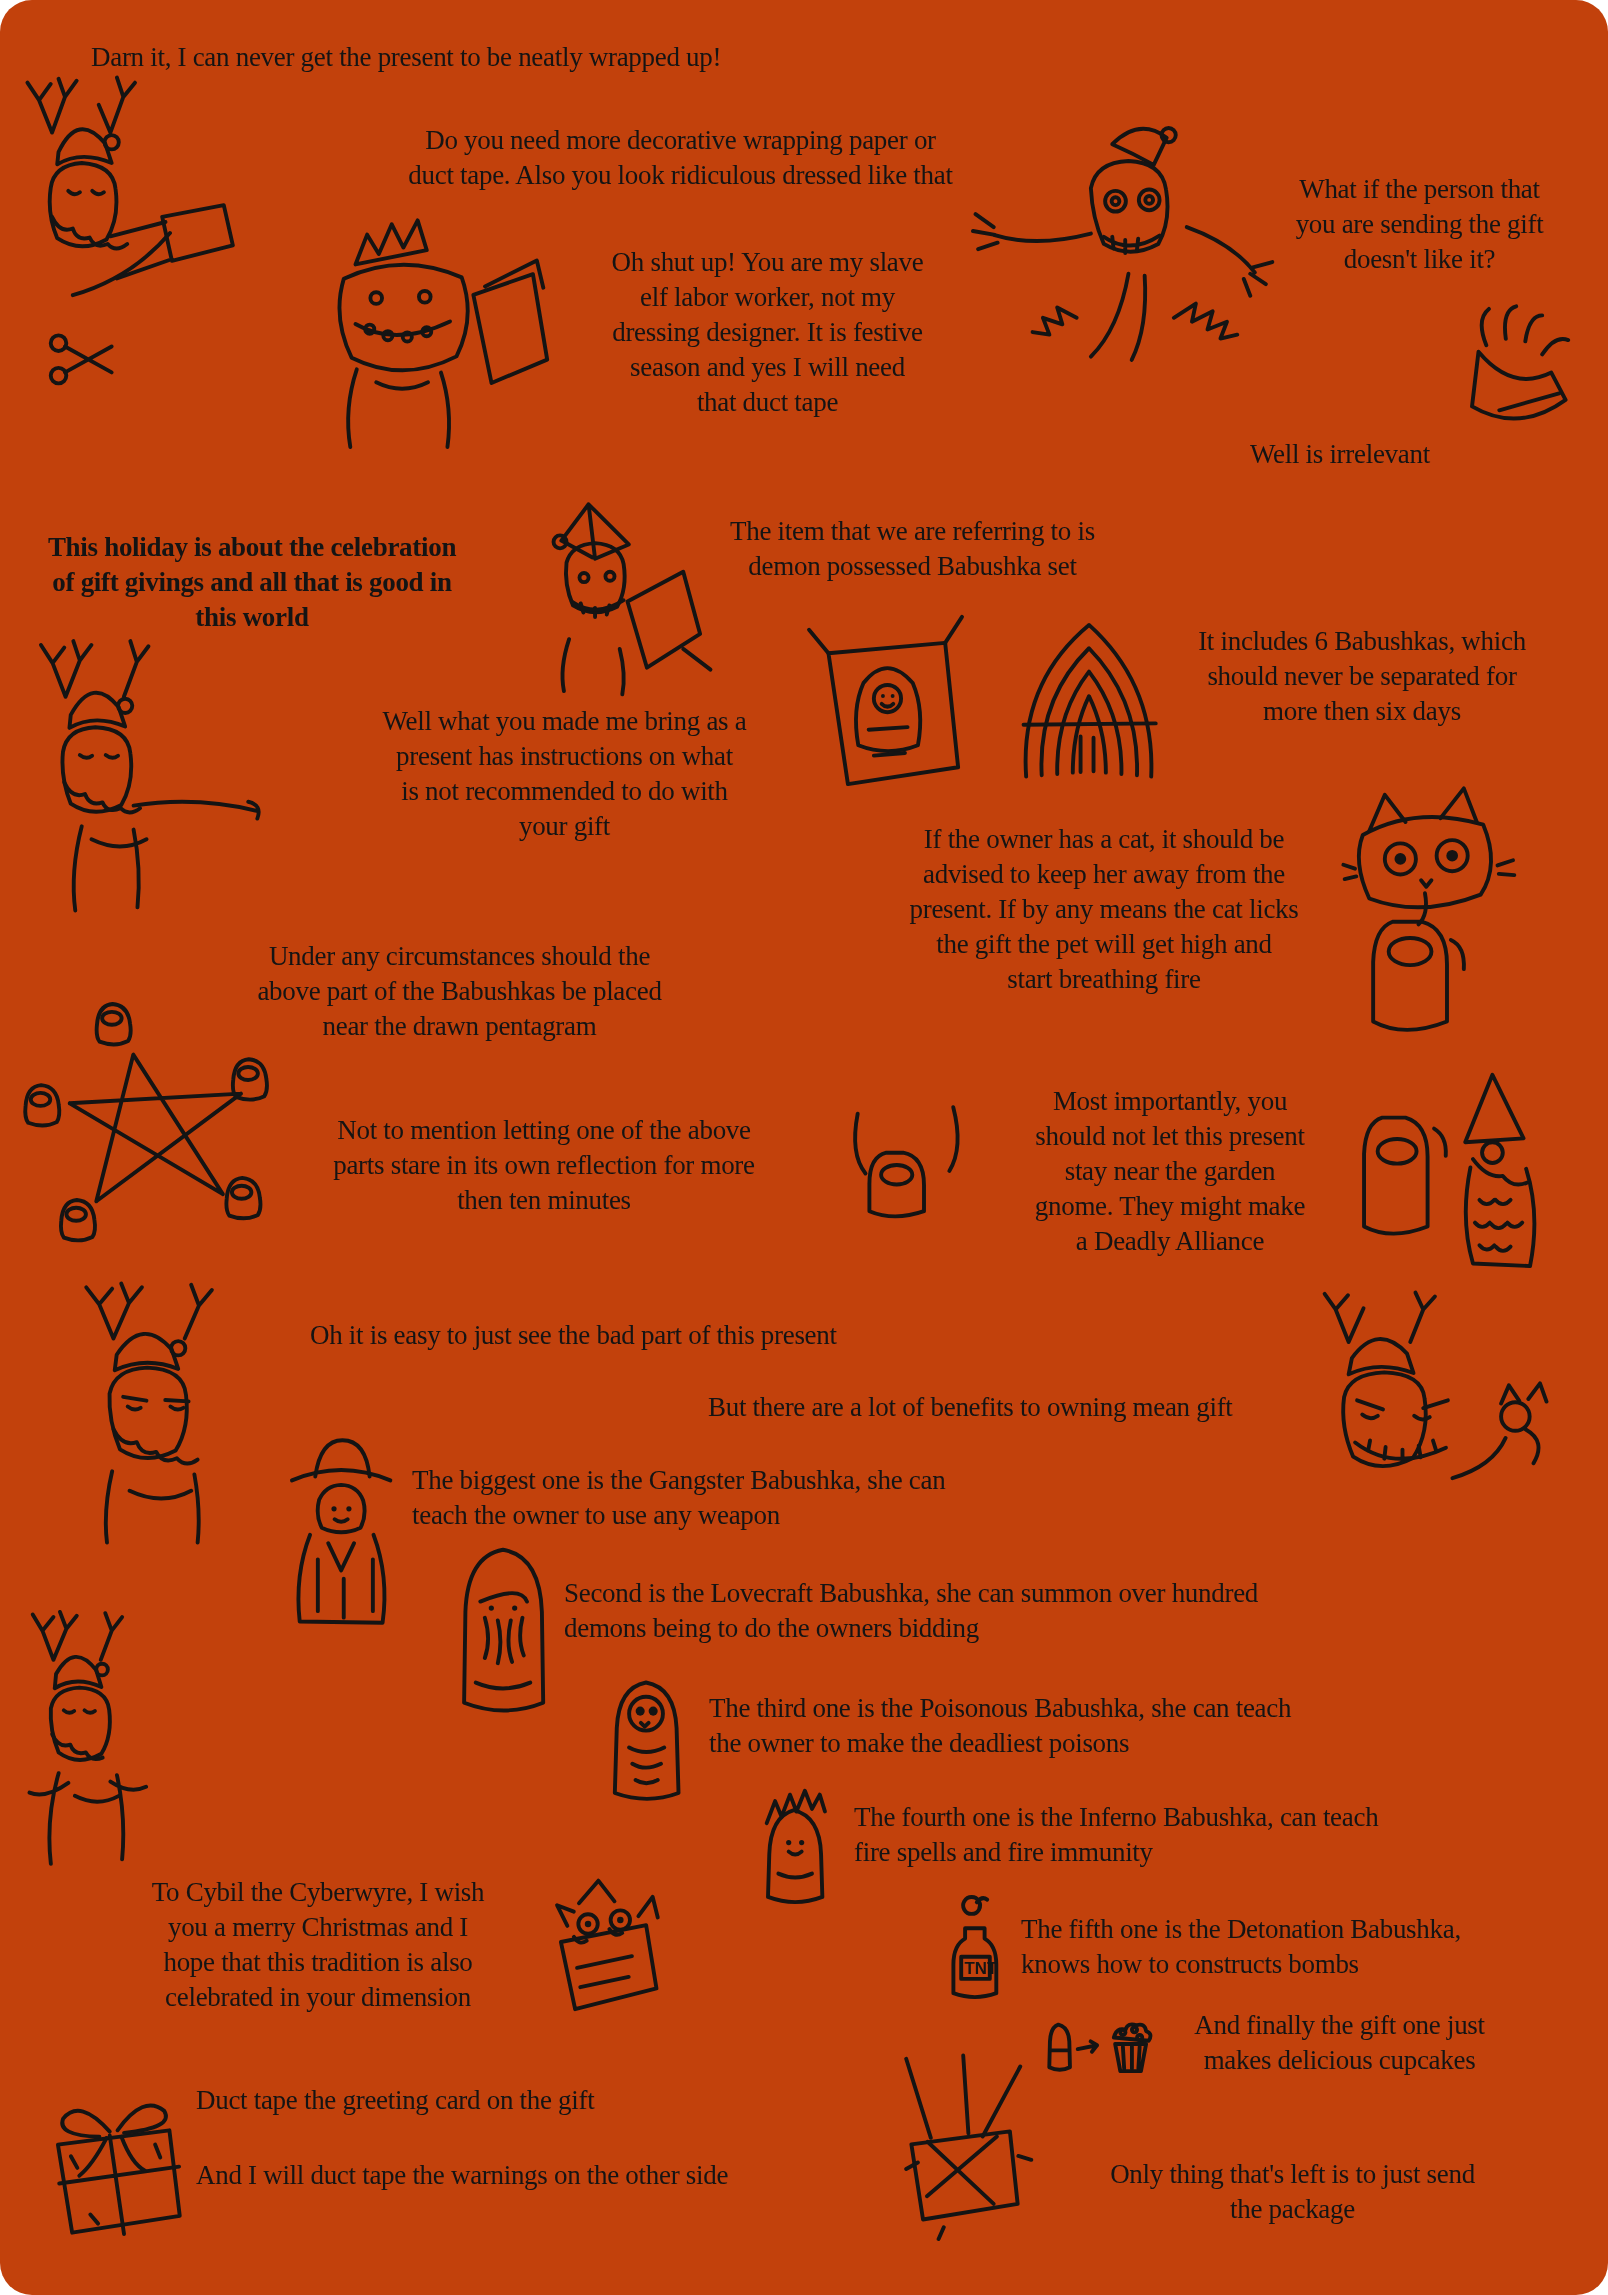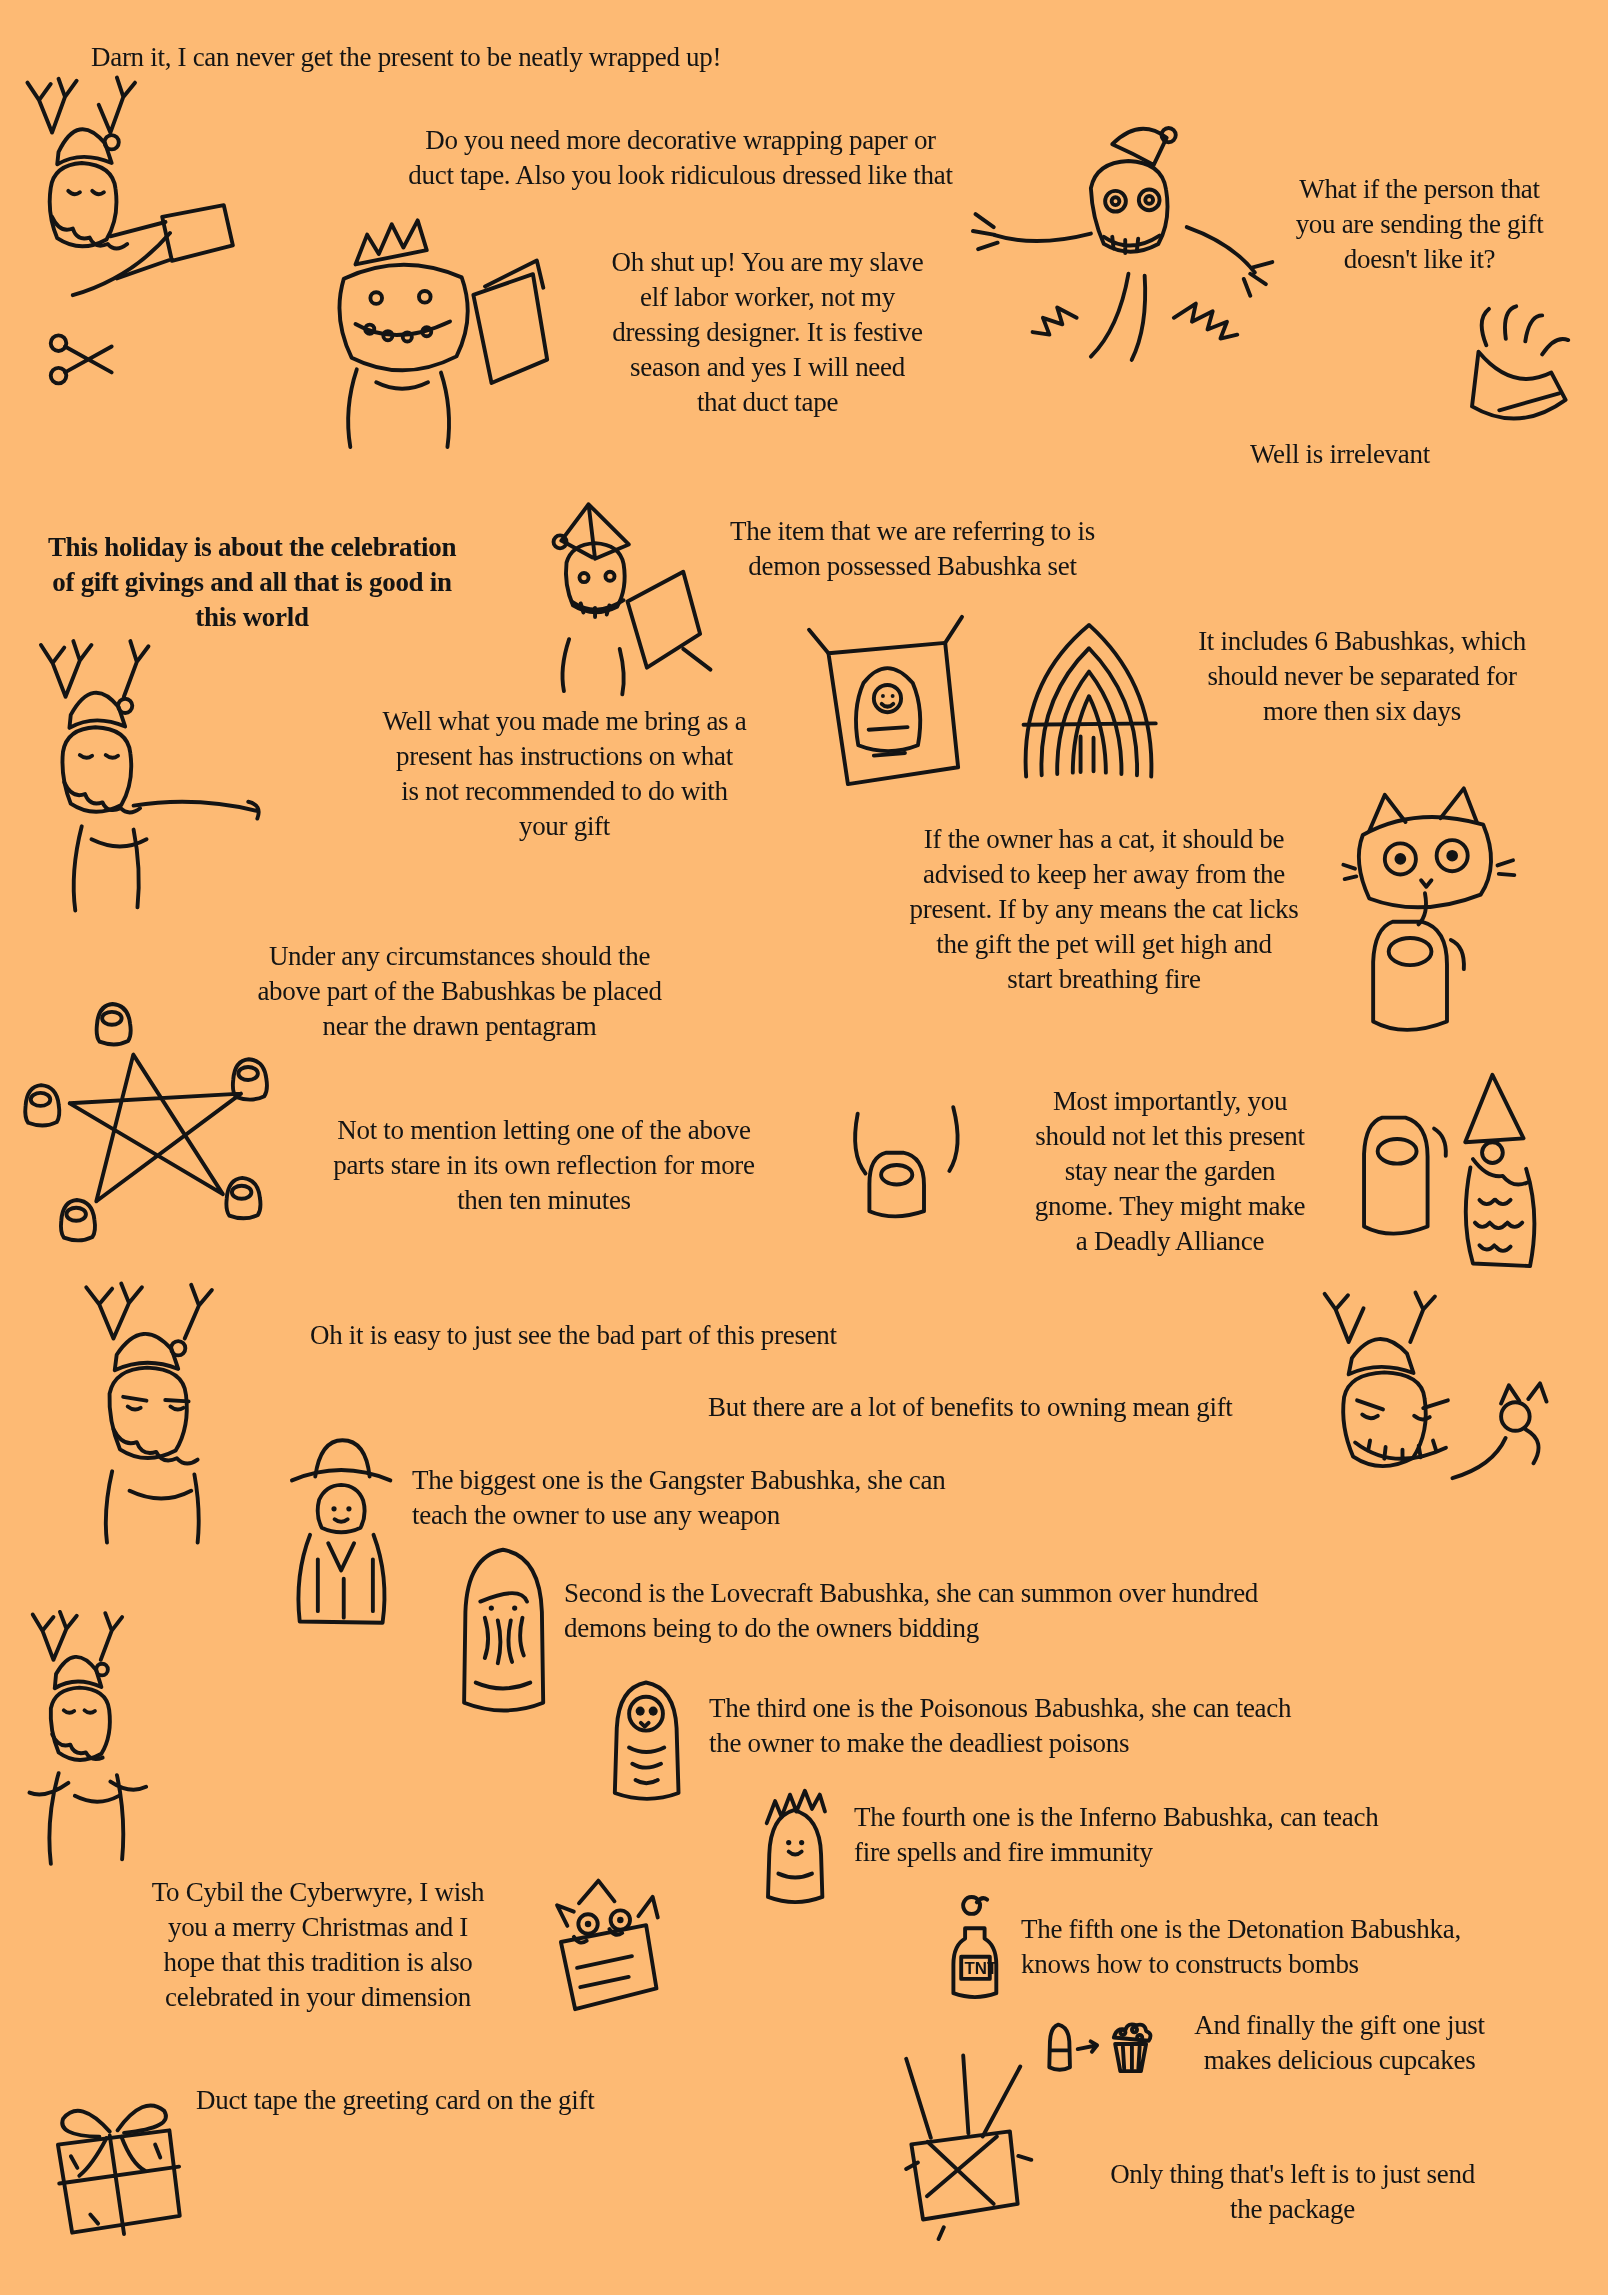--- a/index.html
+++ b/index.html
@@ -1,16 +1,16 @@
 <!DOCTYPE html>
 <html style="font-size:10.4px"><head>
 <meta charset="utf-8">
 <style>
   html,body{margin:0;padding:0;background:#fff;}
-  #comic-page{position:relative;width:1608px;height:2295px;background:#fdba74;overflow:hidden;}
+  #comic-page{position:relative;width:1608px;height:2295px;background:#c2410c;overflow:hidden;border-radius:32px;}
   .t{position:absolute;white-space:pre-line;font-family:"Liberation Serif",serif;
      font-size:27px;line-height:1.30;color:#141414;letter-spacing:-0.3px;}
   .c{text-align:center;}
   svg.d{position:absolute;overflow:visible;}
   svg.d path, svg.d ellipse, svg.d circle, svg.d line, svg.d rect{
      stroke:#141414;fill:none;stroke-width:6;stroke-linecap:round;stroke-linejoin:round;}
   svg.d .fill{fill:#141414;stroke:none;}
   svg.d text{fill:#141414;stroke:none;font-family:"Liberation Sans",sans-serif;font-weight:bold;font-size:26px;}
 </style>
 </head>
@@ -70,20 +70,21 @@
 fire spells and fire immunity</div>
   <div class="t" style="left:1021px;top:1912px;width:597px;">The fifth one is the Detonation Babushka,
 knows how to constructs bombs</div>
   <div class="t c" style="left:1158px;top:2008px;width:363px;">And finally the gift one just
 makes delicious cupcakes</div>
   <div class="t c" style="left:117px;top:1875px;width:402px;">To Cybil the Cyberwyre, I wish
 you a merry Christmas and I
 hope that this tradition is also
 celebrated in your dimension</div>
   <div class="t" style="left:196px;top:2083px;width:519px;">Duct tape the greeting card on the gift</div>
+  <div class="t" style="left:196px;top:2158px;width:661px;">And I will duct tape the warnings on the other side</div>
   <div class="t c" style="left:1072px;top:2157px;width:441px;">Only thing that's left is to just send
 the package</div>
 
   <svg class="d" style="left:13px;top:71px;" width="279" height="337" viewBox="0 0 430 520">
     <path d="M60,95 L40,45 M40,45 L22,18 M40,45 L58,20 M60,95 L80,40 M80,40 L70,12 M80,40 L98,15"></path>
     <path d="M150,95 L170,40 M170,40 L160,10 M170,40 L188,18 M150,95 L132,52"></path>
     <path d="M70,125 Q100,62 142,112 L152,142 Q105,122 68,144 Z"></path>
       <circle cx="152" cy="110" r="11"></circle>
     <path d="M58,180 q5,-35 48,-38 q48,3 52,40 q6,45 -14,78 q-40,22 -76,-2 q-16,-38 -10,-78 z"></path>
     <path d="M85,185 q9,9 18,2 M122,185 q9,9 18,2"></path>

